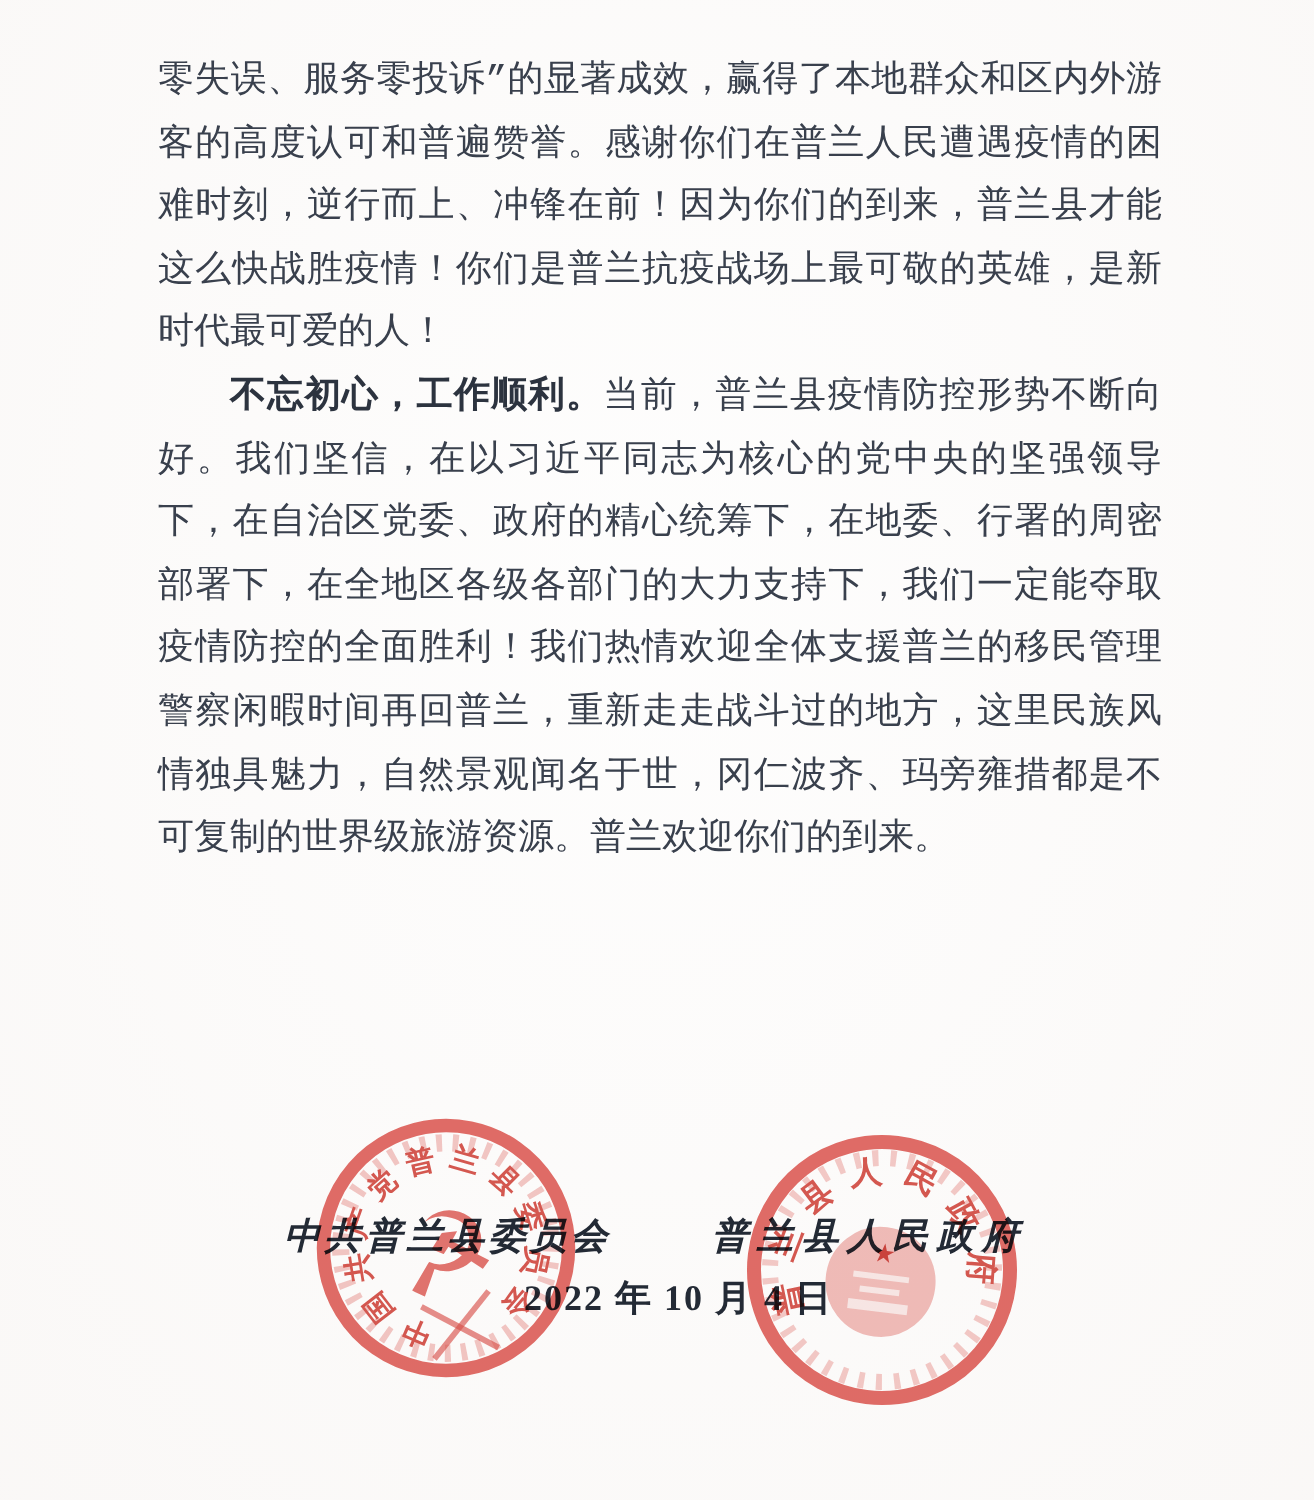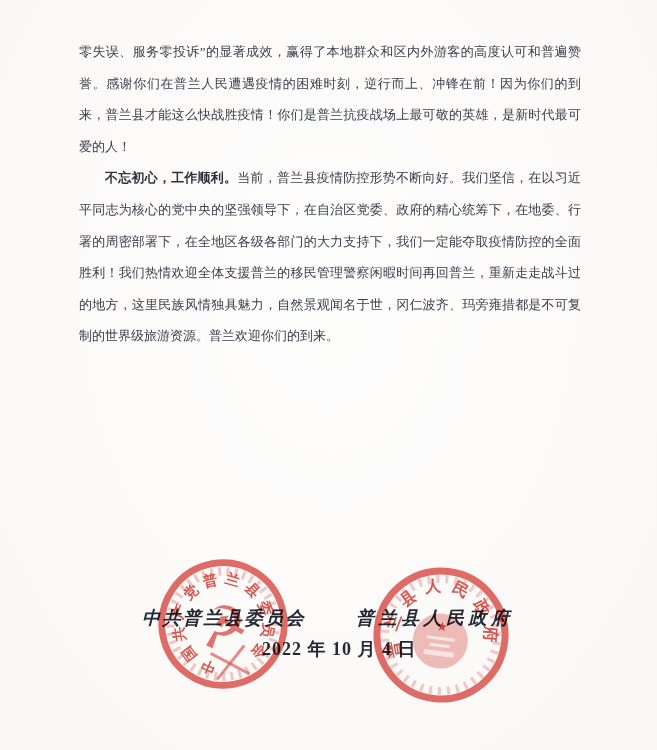--- a/index.html
+++ b/index.html
@@ -11,26 +11,27 @@
     position: relative;
   }
   .page {
     position: absolute; inset: 0;
     background:
       radial-gradient(ellipse at 50% 40%, rgba(255,255,255,0.6), rgba(246,242,240,0.35)),
       #fcfbfa;
   }
   .body-text {
     position: absolute;
-    left: 79px; top: 36px; width: 502px;
+    left: 79px; top: 26px; width: 502px;
     color: #39404d;
-    font-size: 13px;
+    font-size: 18px;
     line-height: 31.6px;
     text-align: justify;
     text-justify: inter-ideograph;
+    font-family: Liberation Mono, monospace;
   }
   .body-text p { margin: 0; }
   .body-text p.indent { text-indent: 2em; }
   .lead { font-weight: bold; color: #2c333f; }
 
   .sig {
     position: absolute; top: 606px;
     color: #232a35;
     font-size: 18px; font-weight: bold;
     white-space: nowrap;

